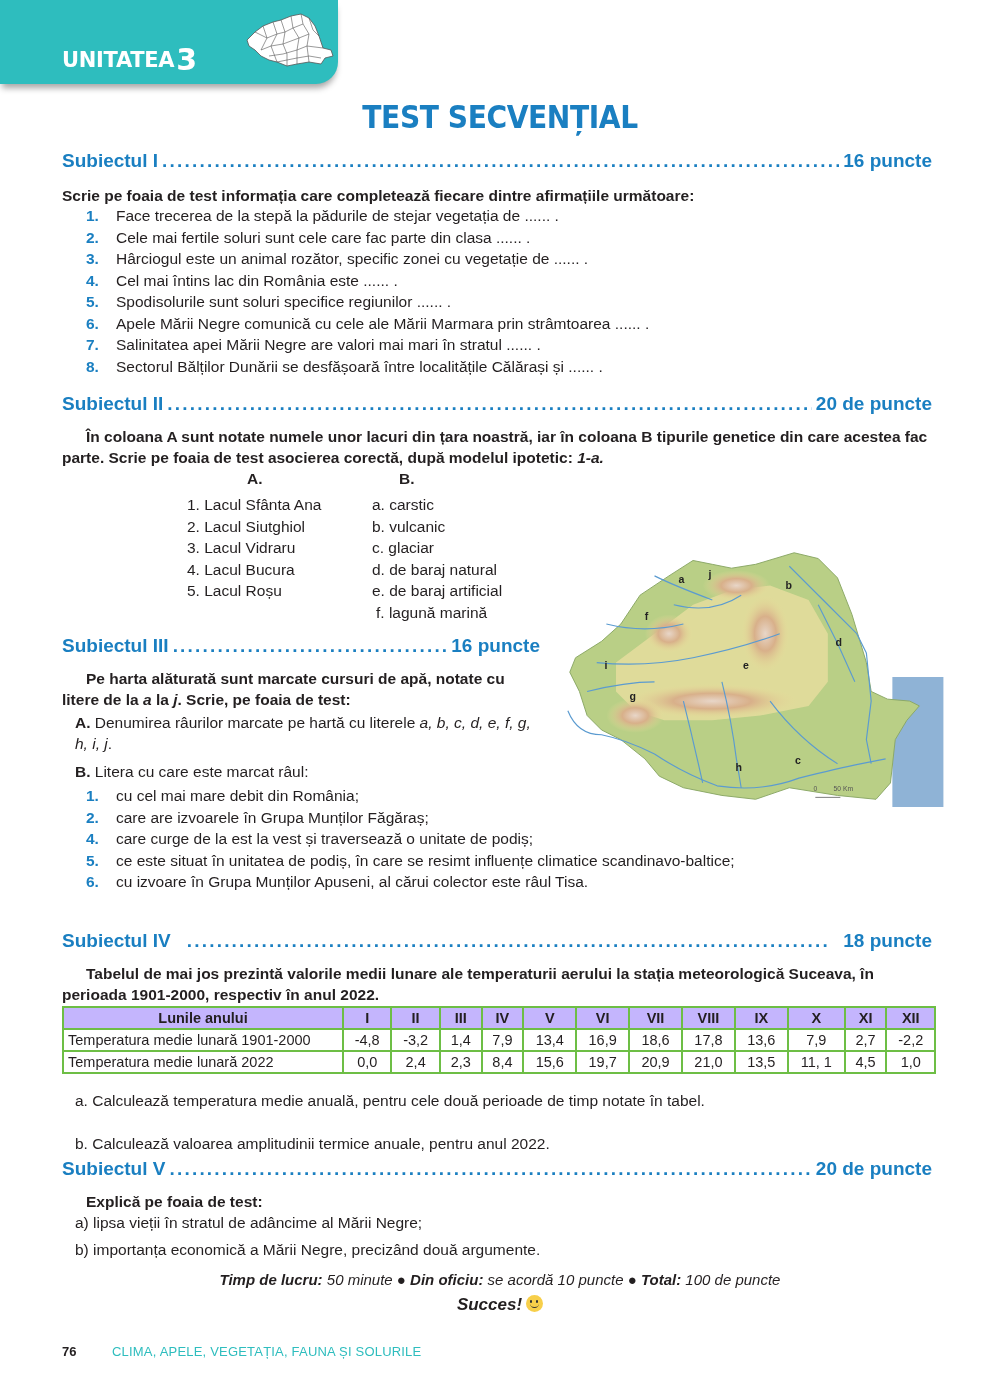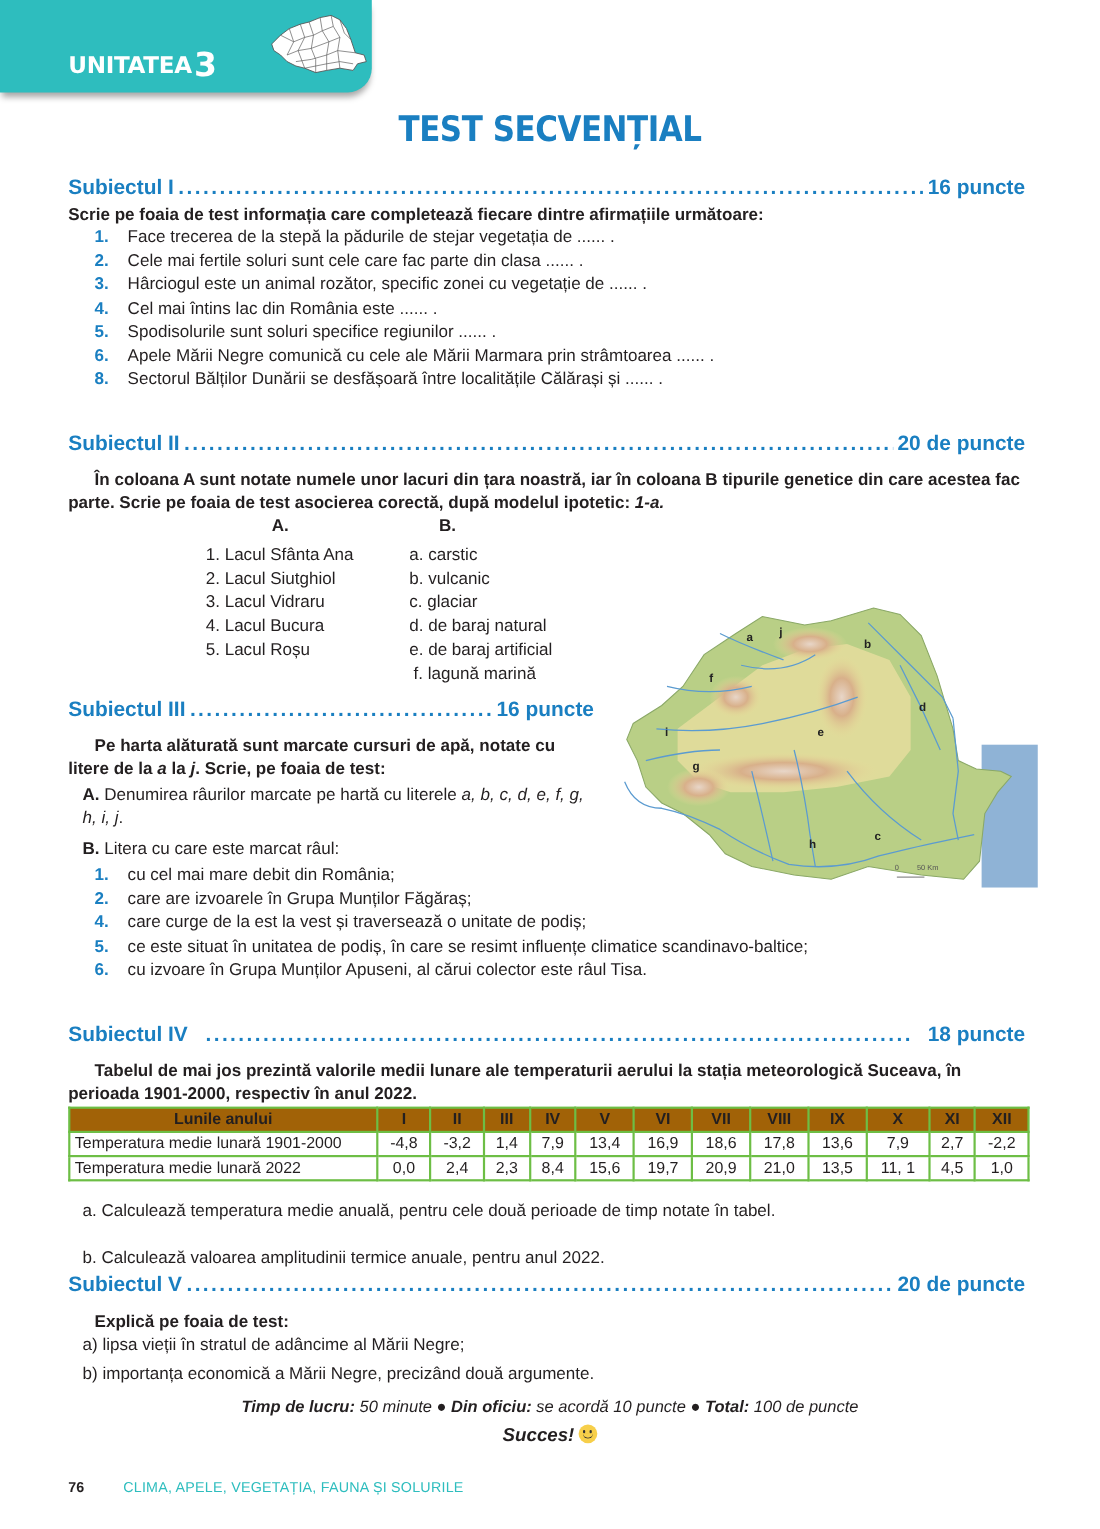--- a/index.html
+++ b/index.html
@@ -29,21 +29,21 @@
 
   .cols { position: absolute; font-size: 15.5px; line-height: 21.5px; }
   .cols div { white-space: nowrap; }
   .col-head { position: absolute; font-weight: bold; font-size: 15.5px; }
 
   .map-box { position: absolute; left: 545px; top: 547px; width: 402px; height: 260px; }
 
   .temp-table { position: absolute; left: 62px; top: 1006px; width: 874px; border-collapse: collapse;
                 font-size: 14.5px; border: 2px solid #6dbe45; }
   .temp-table td, .temp-table th { border: 2px solid #6dbe45; height: 20px; padding: 0 4px; text-align: center; }
-  .temp-table th { background: #a16207; font-weight: bold; }
+  .temp-table th { background: #c4b5fd; font-weight: bold; }
   .temp-table td.label { text-align: left; }
 
   .plain { position: absolute; font-size: 15.5px; line-height: 21px; white-space: nowrap; }
   .footer-line { position: absolute; left: 0; width: 1000px; text-align: center; font-style: italic; font-size: 15px; }
   .footer-line b { font-weight: bold; }
   .succes { position: absolute; left: 0; width: 1000px; top: 1295px; text-align: center; font-style: italic;
             font-weight: bold; font-size: 17px; }
   .smiley { display: inline-block; width: 17px; height: 17px; border-radius: 50%; background: #f7cf4a;
             vertical-align: -2px; position: relative; margin-left: 4px; }
   .smiley::before { content: ""; position: absolute; left: 4px; top: 5px; width: 2px; height: 3px; background: #333;
@@ -61,33 +61,34 @@
     <span>UNITATEA</span><span class="num">3</span>
   </div>
   <svg class="banner-map" viewBox="0 0 92 62">
     <path d="M4 30 L12 22 L20 16 L30 12 L38 10 L48 6 L58 4 L66 8 L72 16 L76 26 L80 38 L88 40 L90 46 L82 48 L78 54 L66 52 L54 54 L44 56 L34 52 L26 50 L18 46 L12 40 L6 36 Z" fill="#fff" stroke="#555" stroke-width="0.8"></path>
     <path d="M20 16 L24 28 L18 40 M30 12 L34 24 L28 36 L34 52 M38 10 L42 22 L40 34 L44 44 L44 56 M48 6 L50 18 L56 28 L54 40 L54 54 M58 4 L60 14 L66 24 L64 36 L66 52 M66 8 L70 20 L76 26 M12 22 L24 28 L34 24 L42 22 L50 18 L60 14 M18 40 L28 36 L40 34 L56 28 L66 24 M26 46 L40 44 L54 40 L64 36 L80 38 M34 52 L44 50 L54 48 L66 46 L78 48" fill="none" stroke="#555" stroke-width="0.6"></path>
   </svg>
 </div>
 
 <div class="page-title">TEST SECVENȚIAL</div>
 
-<div class="subj" style="top:160px; width:870px;justify-content:space-between;">
+<div class="subj" style="top:150px; width:870px;justify-content:space-between;">
   <span>Subiectul I</span>
     <span class="dots"></span>
     <span>16 puncte</span>
 </div>
 <div class="instr" style="top:185px;">Scrie pe foaia de test informația care completează fiecare dintre afirmațiile următoare:</div>
 <ul class="list" style="top:205px;">
   <li><span class="n">1.</span><span>Face trecerea de la stepă la pădurile de stejar vegetația de ...... .</span></li>
   <li><span class="n">2.</span><span>Cele mai fertile soluri sunt cele care fac parte din clasa ...... .</span></li>
   <li><span class="n">3.</span><span>Hârciogul este un animal rozător, specific zonei cu vegetație de ...... .</span></li>
   <li><span class="n">4.</span><span>Cel mai întins lac din România este ...... .</span></li>
   <li><span class="n">5.</span><span>Spodisolurile sunt soluri specifice regiunilor ...... .</span></li>
   <li><span class="n">6.</span><span>Apele Mării Negre comunică cu cele ale Mării Marmara prin strâmtoarea ...... .</span></li>
+  <li><span class="n">7.</span><span>Salinitatea apei Mării Negre are valori mai mari în stratul ...... .</span></li>
   <li><span class="n">8.</span><span>Sectorul Bălților Dunării se desfășoară între localitățile Călărași și ...... .</span></li>
 </ul>
 
 <div class="subj" style="top:393px; width:870px;">
   <span>Subiectul II</span>
     <span class="dots"></span>
     <span>20 de puncte</span>
 </div>
 <div class="instr indent" style="top:426px; width:880px;">
   <span>În coloana A sunt notate numele unor lacuri din țara noastră, iar în coloana B tipurile genetice din care acestea fac parte. Scrie pe foaia de test asocierea corectă, după modelul ipotetic: </span><i>1-a.</i>

